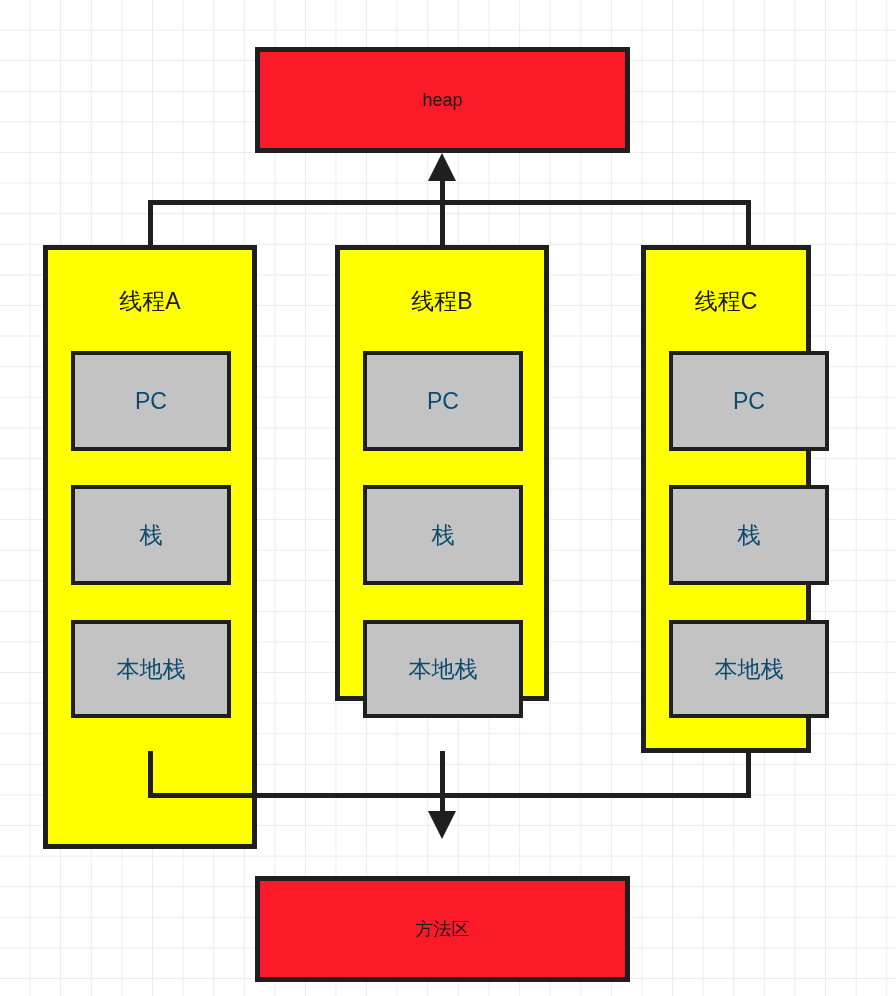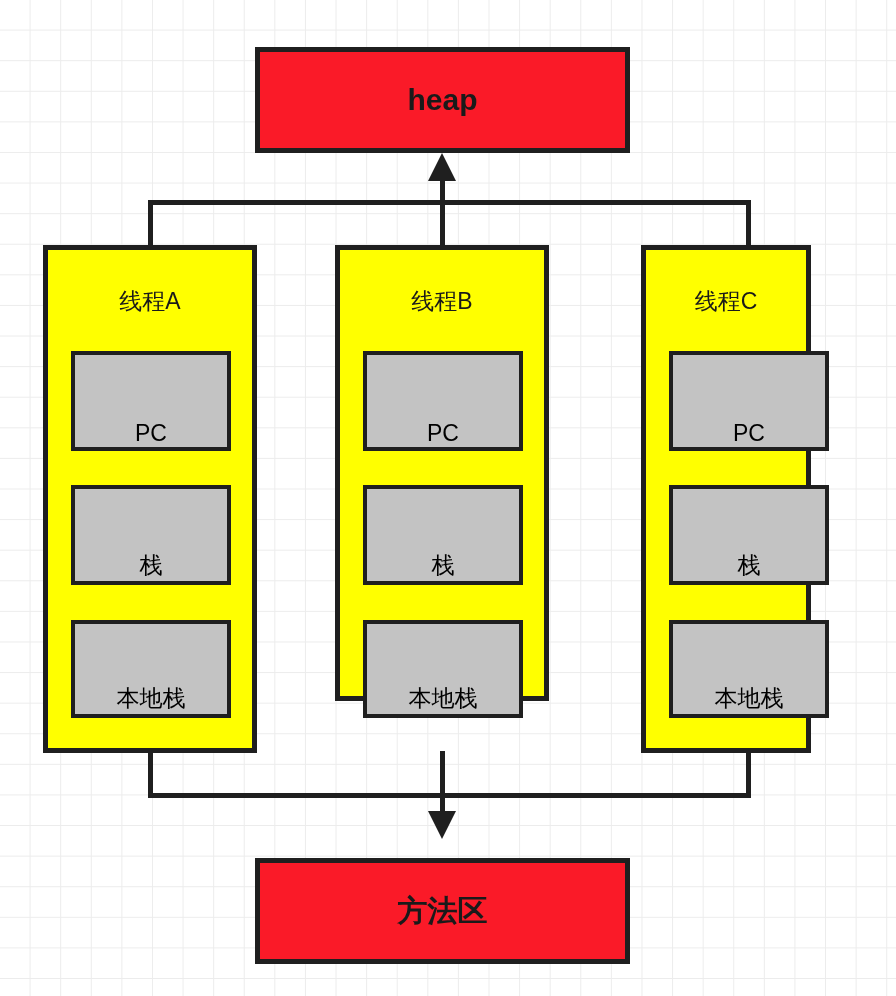--- a/index.html
+++ b/index.html
@@ -26,22 +26,21 @@
     box-sizing: border-box;
     border: 5px solid #1f1f1f;
     display: flex;
     align-items: center;
     justify-content: center;
     color: #1a1a1a;
   }
 
   .heap-box, .method-box {
     background: #fa1a28;
-    font-size: 30px;
-    font-weight: bold;
+    font-size: 18px;
   }
 
   .thread-box {
     background: #ffff00;
     flex-direction: column;
     justify-content: flex-start;
     align-items: center;
   }
 
   .thread-title {
@@ -51,24 +50,24 @@
     color: #1a1a1a;
     line-height: 1;
   }
 
   .inner-box {
     position: absolute;
     box-sizing: border-box;
     border: 4px solid #1f1f1f;
     background: #c3c3c3;
     display: flex;
-    align-items: flex-end;
+    align-items: center;
     justify-content: center;
     font-size: 23px;
-    color: #000000;
+    color: #0c4a6e;
   }
 
   .conn {
     position: absolute;
     background: #1f1f1f;
   }
   .conn-h { height: 5px; }
   .conn-v { width: 5px; }
 
   .arrow-line {
@@ -100,21 +99,21 @@
   <div class="box heap-box" style="left:255px; top:47px; width:375px; height:106px;">
     <span>heap</span>
   </div>
 
   <div class="conn conn-h" style="left:148px; top:200px; width:603px;"></div>
   <div class="conn conn-v" style="left:148px; top:200px; height:47px;"></div>
   <div class="conn conn-v" style="left:746px; top:200px; height:47px;"></div>
   <div class="arrow-line" style="left:440px; top:175px; height:72px;"></div>
   <div class="arrow-head up" style="left:428px; top:153px;"></div>
 
-  <div class="box thread-box" style="left:43px; top:245px; width:214px; height:508px;">
+  <div class="box thread-box" style="left:43px; top:245px; width:214px; height:604px;">
     <div class="thread-title">线程A</div>
     <div class="inner-box" style="left:23px; top:101px; width:160px; height:100px;">
       <span>PC</span>
     </div>
     <div class="inner-box" style="left:23px; top:235px; width:160px; height:100px;">
       <span>栈</span>
     </div>
     <div class="inner-box" style="left:23px; top:370px; width:160px; height:98px;">
       <span>本地栈</span>
     </div>
@@ -145,17 +144,17 @@
       <span>本地栈</span>
     </div>
   </div>
 
   <div class="conn conn-v" style="left:148px; top:751px; height:47px;"></div>
   <div class="conn conn-v" style="left:746px; top:751px; height:47px;"></div>
   <div class="conn conn-h" style="left:148px; top:793px; width:603px;"></div>
   <div class="arrow-line" style="left:440px; top:751px; height:64px;"></div>
   <div class="arrow-head down" style="left:428px; top:811px;"></div>
 
-  <div class="box method-box" style="left:255px; top:858px; width:375px; height:106px;">
+  <div class="box method-box" style="left:255px; top:876px; width:375px; height:106px;">
     <span>方法区</span>
   </div>
 
 </div>
 
 </body></html>

